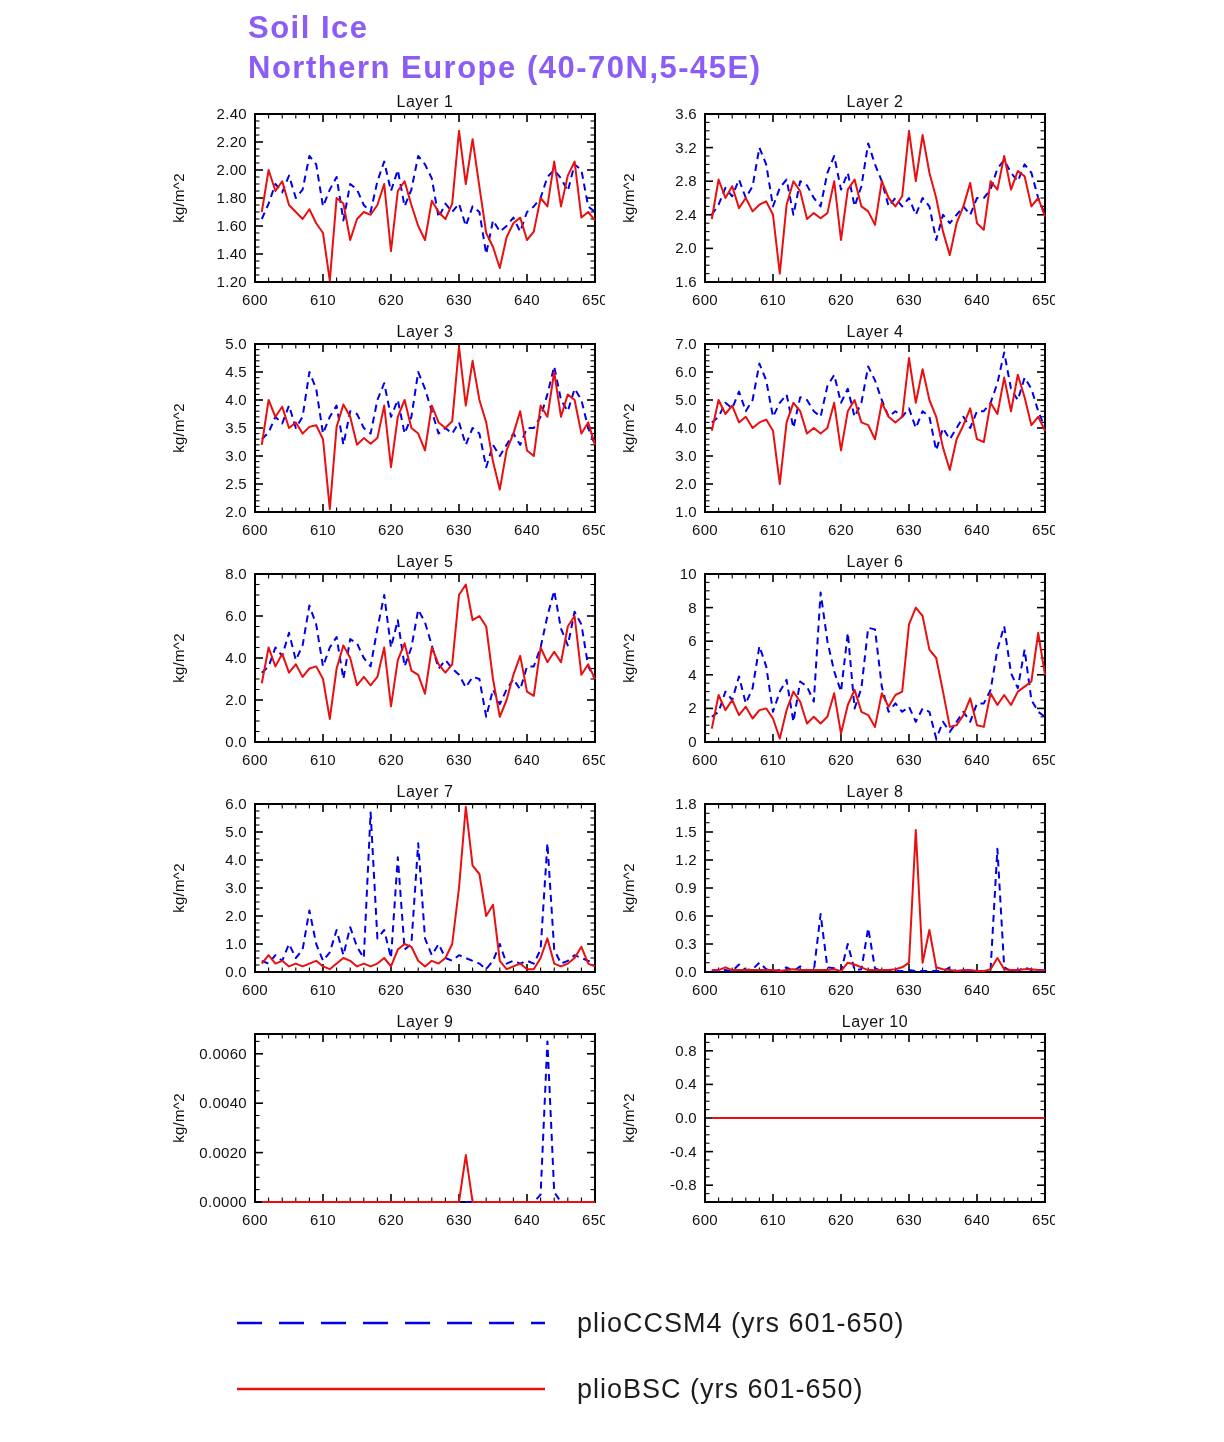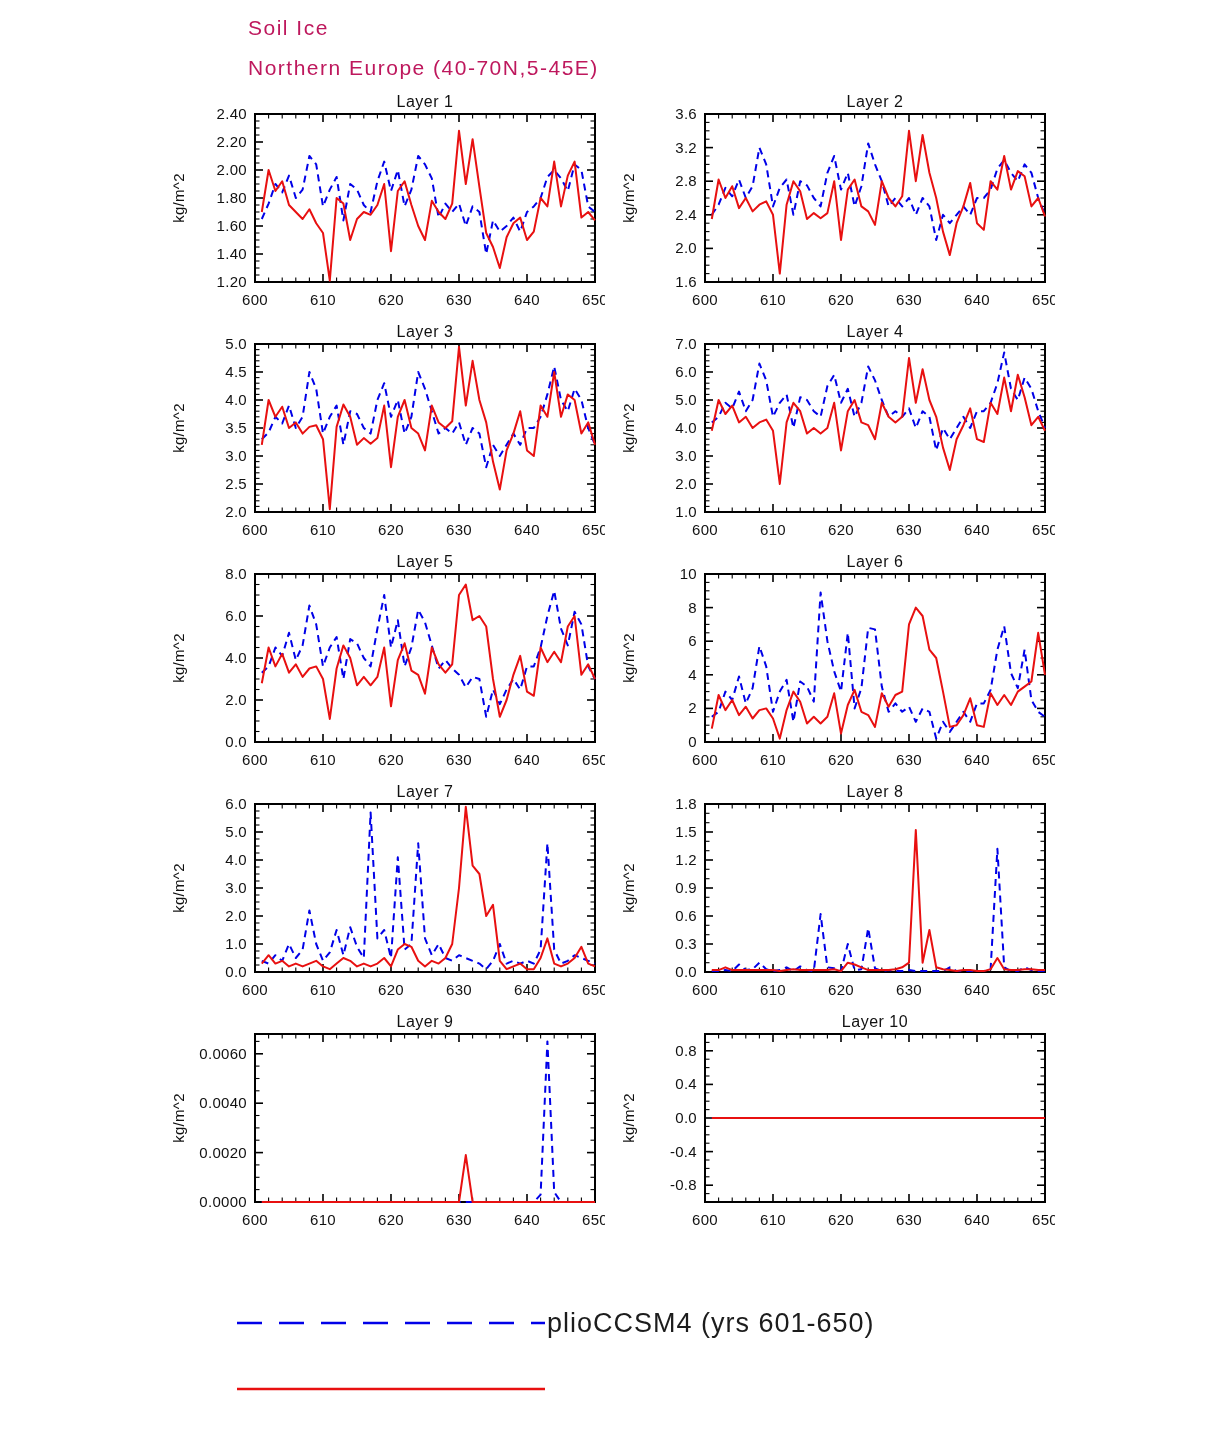--- a/index.html
+++ b/index.html
@@ -1,25 +1,25 @@
 <!DOCTYPE html>
 <html><head>
 <meta charset="utf-8">
 <style>
   html,body{margin:0;padding:0;background:#ffffff;}
   body{width:1224px;height:1442px;font-family:"Liberation Sans",sans-serif;color:#111;overflow:hidden;}
-  .header{margin:8px 0 6px 248px;font-size:21px;letter-spacing:1.5px;line-height:40px;color:#be185d;font-weight:400;}
+  .header{margin:8px 0 6px 248px;font-size:31px;letter-spacing:1.5px;line-height:40px;color:#8b5cf6;font-weight:700;}
   .charts{display:grid;grid-template-columns:450px 450px;margin-left:160px;}
   .panel{width:445px;height:230px;}
   .panel svg text{fill:#111;}
   .tl{font-family:"Liberation Sans",sans-serif;font-size:15px;letter-spacing:0.3px;}
   .ttl{font-family:"Liberation Sans",sans-serif;font-size:16px;letter-spacing:0.5px;}
   .legend{margin:46px 0 0 235px;}
   .legend-row{display:flex;align-items:center;height:66px;}
-  .legend-label{font-size:27px;letter-spacing:1px;color:#1c1c1c;}
+  .legend-label{font-size:27px;letter-spacing:1px;margin-left:30px;color:#1c1c1c;}
 </style>
 </head>
 <body>
 
 <div class="header">
   <div>Soil Ice</div>
   <div>Northern Europe (40-70N,5-45E)</div>
 </div>
 
 <div class="charts">
@@ -1186,14 +1186,15 @@
   <div class="legend-row">
     <svg width="312" height="30">
       <line x1="2" y1="15" x2="310" y2="15" stroke-width="2.5" stroke-dasharray="25 17" stroke="#0000e8"></line>
     </svg>
     <span class="legend-label">plioCCSM4 (yrs 601-650)</span>
   </div>
   <div class="legend-row">
     <svg width="312" height="30">
       <line x1="2" y1="15" x2="310" y2="15" stroke-width="2.5" stroke="#e81010"></line>
     </svg>
+    <span class="legend-label">plioBSC (yrs 601-650)</span>
   </div>
 </div>
 
 </body></html>

